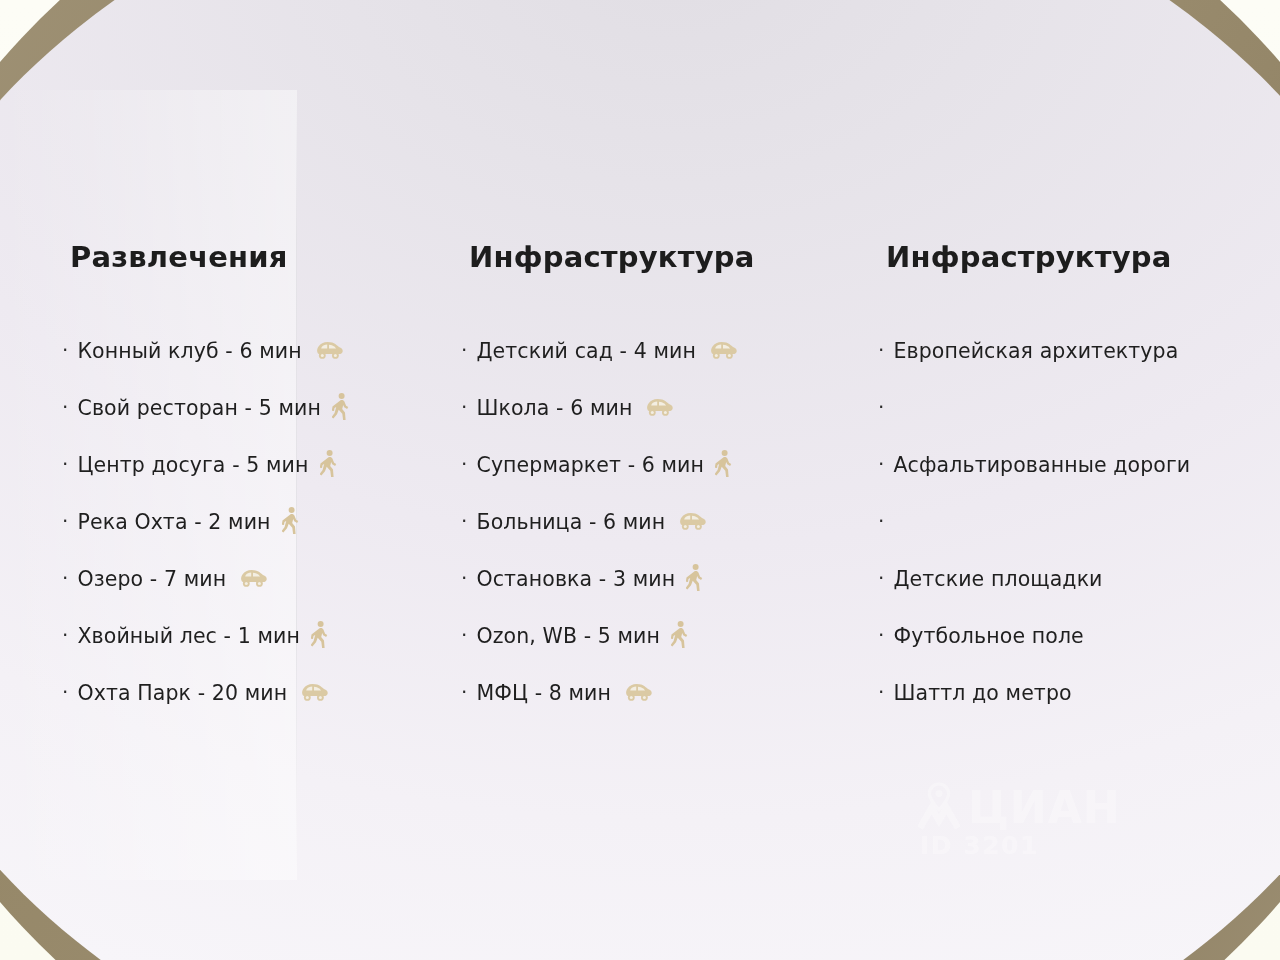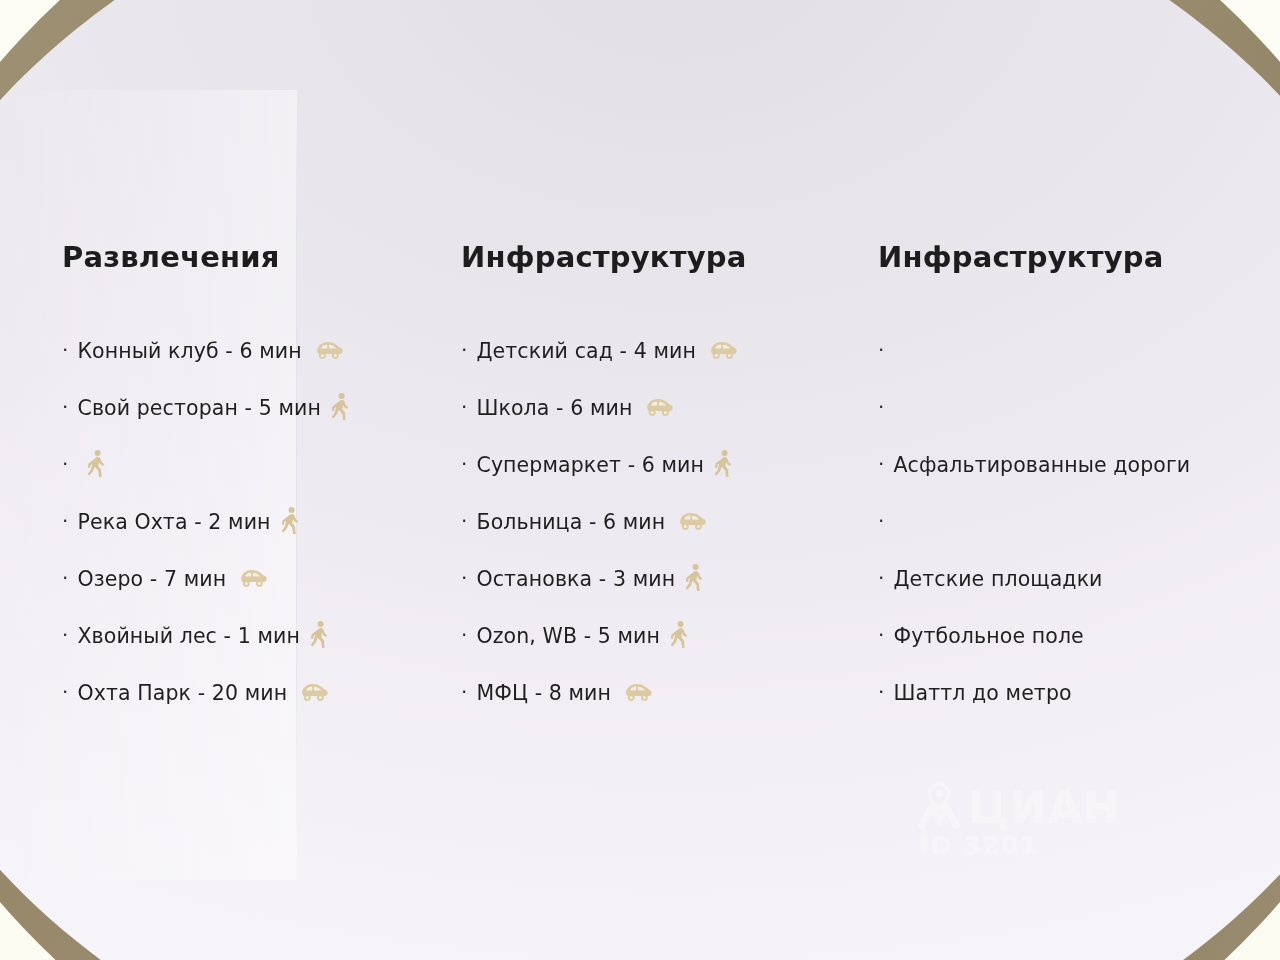--- a/index.html
+++ b/index.html
@@ -84,21 +84,21 @@
   .col-1 { left: 62px;  width: 420px; }
   .col-2 { left: 461px; width: 380px; }
   .col-3 { left: 878px; width: 370px; }
 
   .col-title {
     font-family: "DejaVu Sans", "Liberation Sans", sans-serif;
     font-weight: bold;
     font-size: 29px;
     letter-spacing: 0.2px;
     color: #1d1d1d;
-    margin: 0 0 48px 0;
+    margin: 0 0 48px 8px;
     white-space: nowrap;
   }
 
   .items {
     list-style: none;
     margin: 0;
     padding: 0;
   }
   .item {
     display: flex;
@@ -201,20 +201,21 @@
           <span class="item-text">Свой ресторан - 5 мин</span>
           <span class="mode-icon">
             <svg width="17" height="28" viewBox="0 0 17 28">
                 <circle cx="9.6" cy="3.1" r="3" fill="#d7c49c"></circle>
                 <path d="M8.9 7.1c1.6-.4 3 .3 3.6 1.7l1.6 3.9 2.1 1.4-1.1 1.9-2.9-1.7-1-2.3-1 4 2.8 3.6.6 7.3-2.5.2-.8-6.3-3.6-4-1.7 4.4-3.6 4.4-1.9-1.5 3.1-4.1 1.6-6-1.7 1.1-.5 3-2.2-.4.7-4.2z" fill="#d7c49c"></path>
               </svg>
           </span>
         </li>
         <li class="item">
           <span class="bullet">·</span>
+          <span class="item-text">Центр досуга - 5 мин</span>
           <span class="mode-icon">
             <svg width="17" height="28" viewBox="0 0 17 28">
                 <circle cx="9.6" cy="3.1" r="3" fill="#d7c49c"></circle>
                 <path d="M8.9 7.1c1.6-.4 3 .3 3.6 1.7l1.6 3.9 2.1 1.4-1.1 1.9-2.9-1.7-1-2.3-1 4 2.8 3.6.6 7.3-2.5.2-.8-6.3-3.6-4-1.7 4.4-3.6 4.4-1.9-1.5 3.1-4.1 1.6-6-1.7 1.1-.5 3-2.2-.4.7-4.2z" fill="#d7c49c"></path>
               </svg>
           </span>
         </li>
         <li class="item">
           <span class="bullet">·</span>
           <span class="item-text">Река Охта - 2 мин</span>
@@ -356,20 +357,21 @@
           </span>
         </li>
       </ul>
     </div>
 
     <div class="column col-3">
       <h2 class="col-title">Инфраструктура</h2>
       <ul class="items">
         <li class="item">
           <span class="bullet">·</span>
+          <span class="item-text">Европейская архитектура</span>
         </li>
         <li class="item">
           <span class="bullet">·</span>
         </li>
         <li class="item">
           <span class="bullet">·</span>
           <span class="item-text">Асфальтированные дороги</span>
         </li>
         <li class="item">
           <span class="bullet">·</span>

